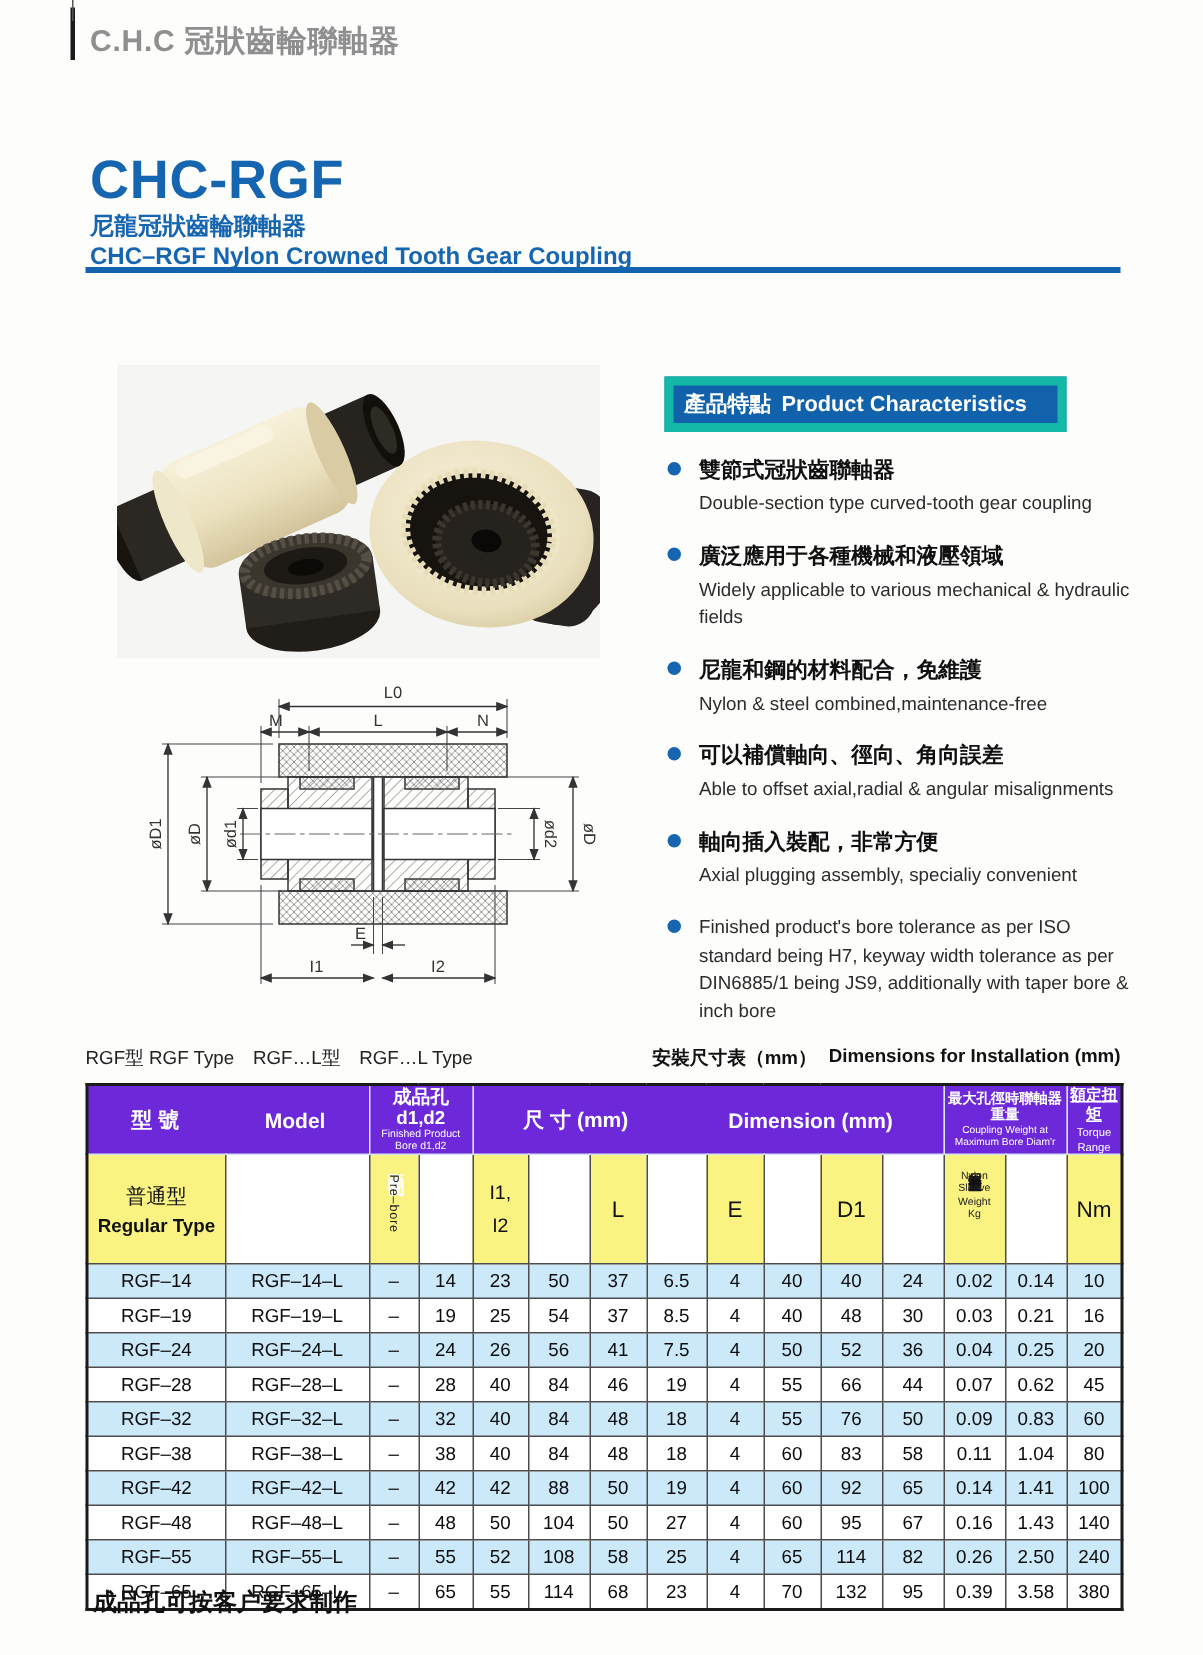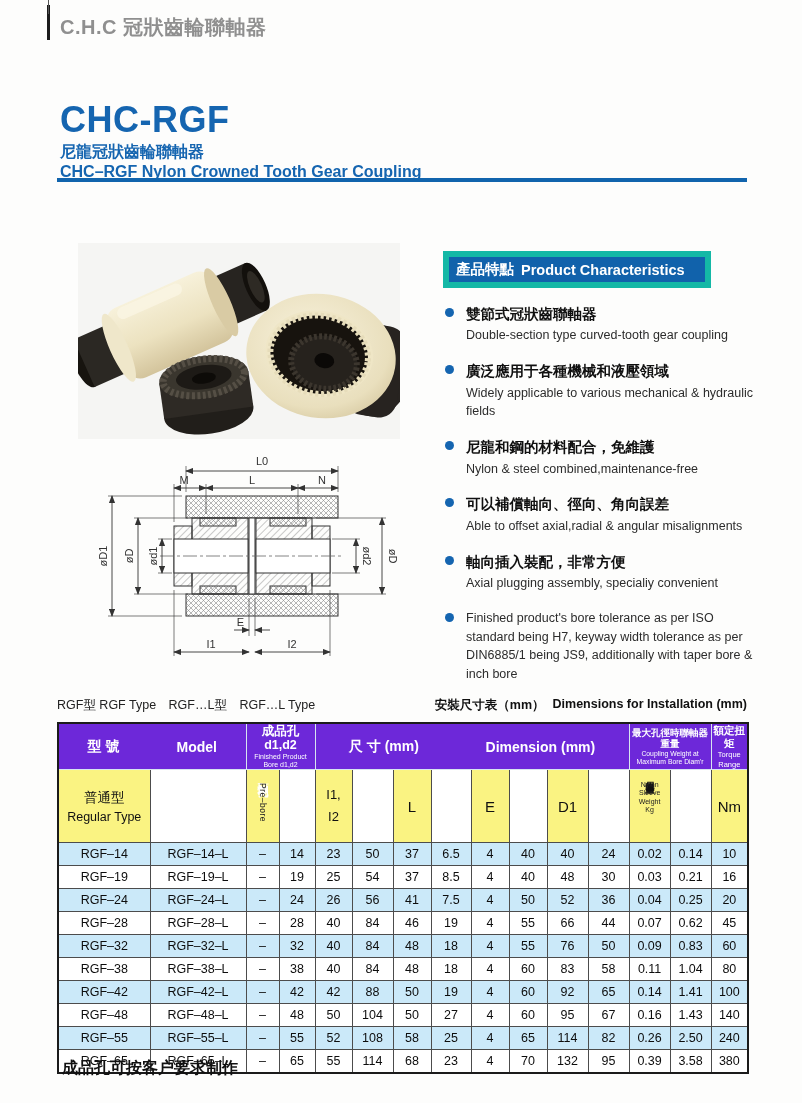--- a/index.html
+++ b/index.html
@@ -45,26 +45,26 @@
   tr.grp th{background:#6d28d9;border:1px solid #d7e4f0;height:38px;}
   .gwrap{display:flex;justify-content:space-around;align-items:center;height:100%;color:#fff;}
   th.lg .gzh,th.lg .gen{font-size:14px;font-weight:700;}
   th.sm .gwrap{flex-direction:column;justify-content:center;line-height:1.15;}
   th.sm .gzh{font-size:12.5px;font-weight:700;}
   th.sm .gen{font-size:7px;font-weight:400;}
   th.xs .gwrap{flex-direction:column;justify-content:center;line-height:1.2;}
   th.xs .gzh{font-size:9.5px;font-weight:700;}
   th.xs .gen{font-size:6.8px;font-weight:400;width:74px;}
   th.xs2 .gwrap{flex-direction:column;justify-content:center;line-height:1.25;}
-  th.xs2 .gzh{font-size:10.5px;font-weight:700;}
+  th.xs2 .gzh{font-size:10.5px;font-weight:700;text-decoration:underline;}
   th.xs2 .gen{font-size:7.5px;font-weight:400;}
   tr.sub th{background:#fff;height:72px;font-weight:400;color:#111;margin-top:45px;}
   tr.sub th.yel{background:#faf382;}
   .s-zh{font-size:13.5px;line-height:1.6;}
-  .s-en{font-size:12.5px;line-height:1.3;}
+  .s-en{font-size:12.5px;line-height:1.3;font-weight:bold;}
   .s-line{font-size:13px;line-height:1.7;}
   tr.sub th.big{font-size:15px;font-weight:500;}
   .vwrap{display:flex;flex-direction:column;align-items:center;justify-content:flex-start;height:100%;padding-top:4px;box-sizing:border-box;}
   .v-zh{writing-mode:vertical-rl;text-orientation:upright;color:#fff;font-weight:700;font-size:11px;line-height:1;letter-spacing:2px;}
   .v-en{writing-mode:vertical-rl;font-size:8.5px;color:#222;line-height:1;margin-top:3px;letter-spacing:.5px;}
   .n-zh{writing-mode:vertical-rl;text-orientation:upright;color:#111;font-weight:700;font-size:9px;line-height:1;letter-spacing:1px;}
   .n-en{font-size:7px;color:#222;line-height:1.2;width:32px;margin-top:2px;}
   tbody td{height:22px;font-size:12.5px;color:#0d0d0d;background:#fff;}
   tbody tr.alt td{background:#cbe9f9;}
   tbody td.model{font-size:12.5px;}

